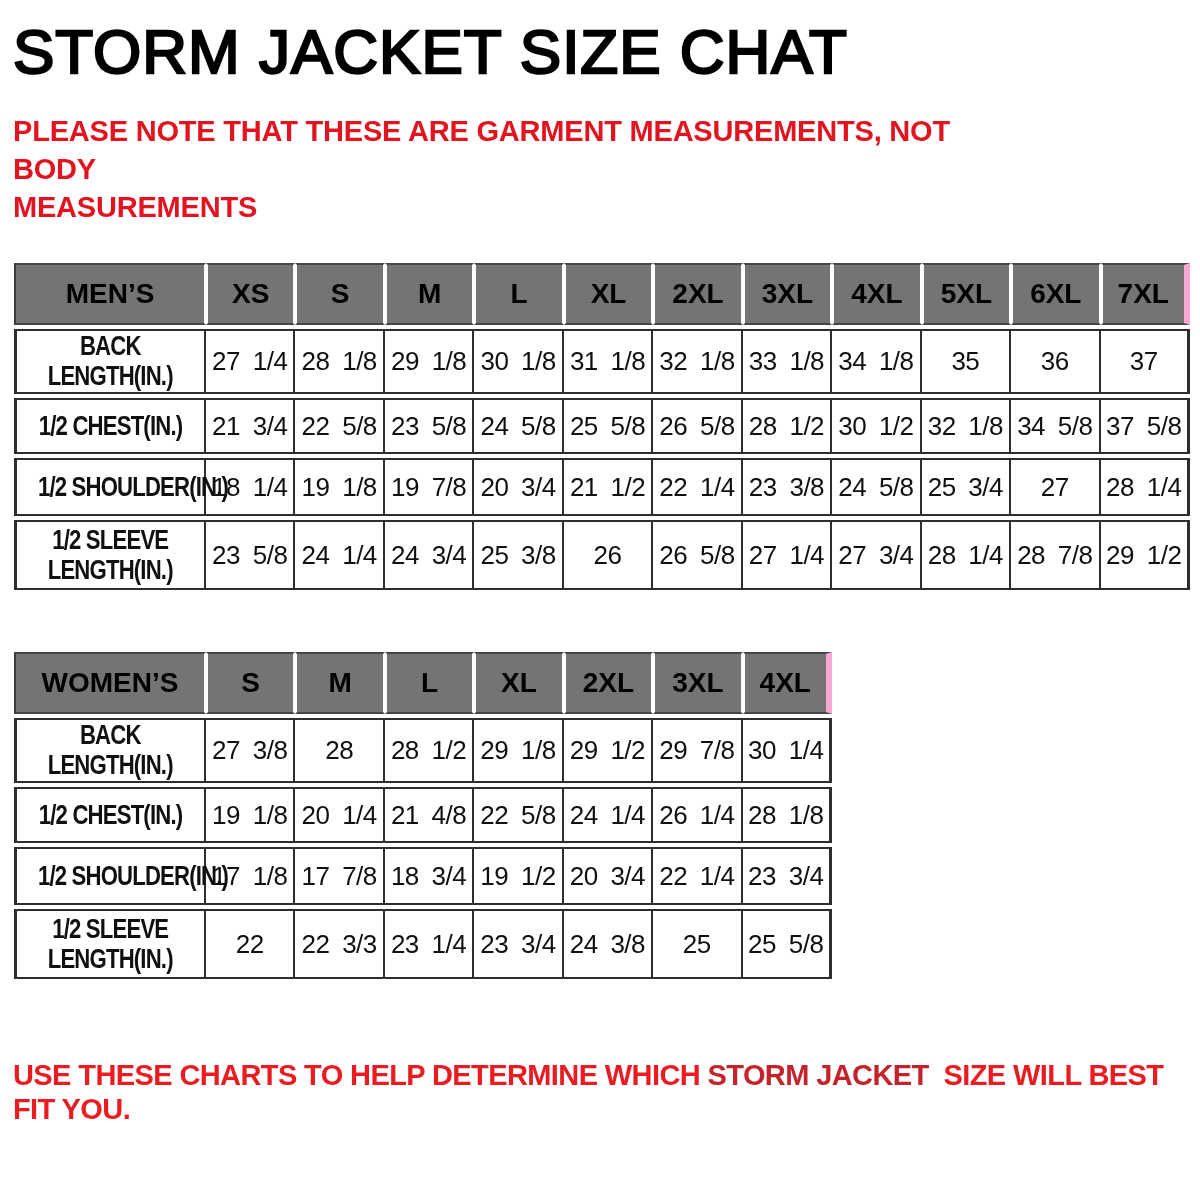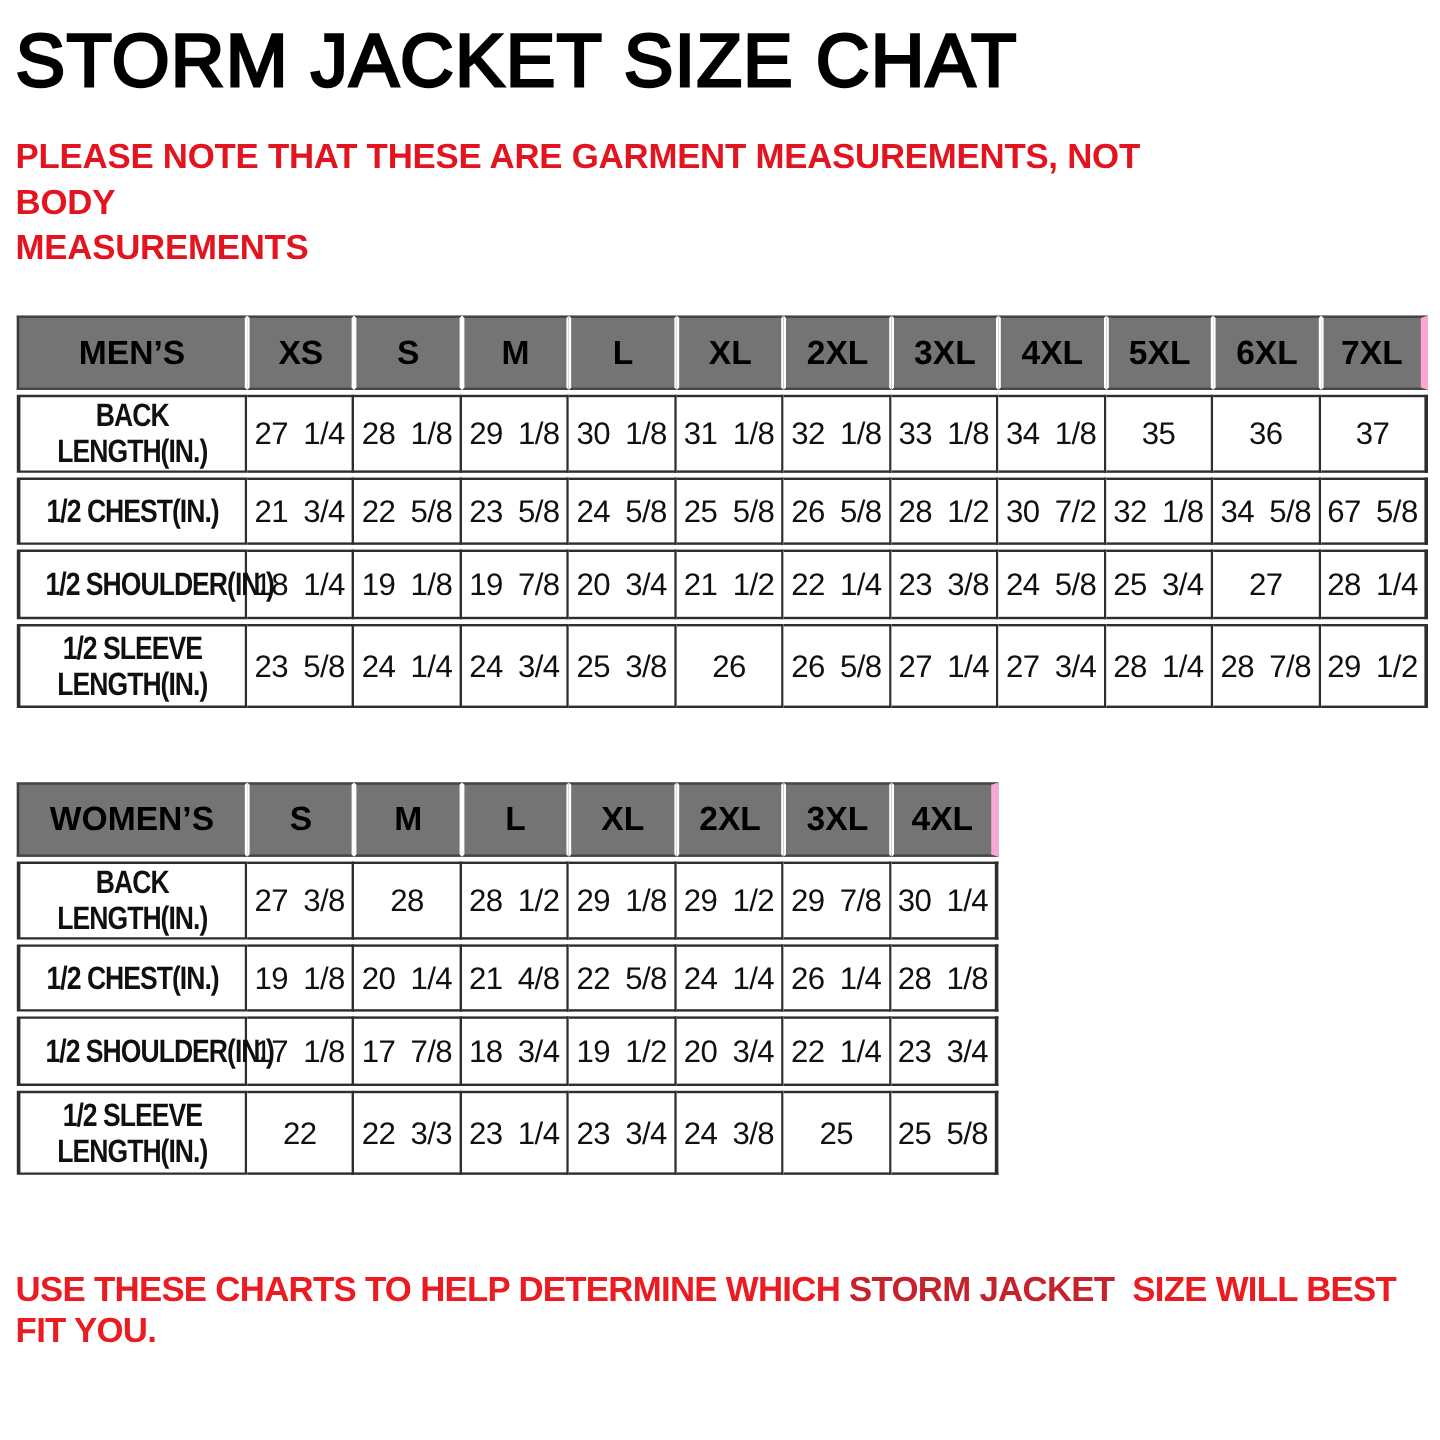--- a/index.html
+++ b/index.html
@@ -117,24 +117,24 @@
     </tr>
     <tr class="rB">
       <td class="label"><span class="cond">1/2 CHEST(IN.)</span></td>
       <td>21 3/4</td>
       <td>22 5/8</td>
       <td>23 5/8</td>
       <td>24 5/8</td>
       <td>25 5/8</td>
       <td>26 5/8</td>
       <td>28 1/2</td>
-      <td>30 7/2</td>
+      <td>30 1/2</td>
       <td>32 1/8</td>
       <td>34 5/8</td>
-      <td>67 5/8</td>
+      <td>37 5/8</td>
     </tr>
     <tr class="rC">
       <td class="label"><span class="cond">1/2 SHOULDER(IN.)</span></td>
       <td>18 1/4</td>
       <td>19 1/8</td>
       <td>19 7/8</td>
       <td>20 3/4</td>
       <td>21 1/2</td>
       <td>22 1/4</td>
       <td>23 3/8</td>

